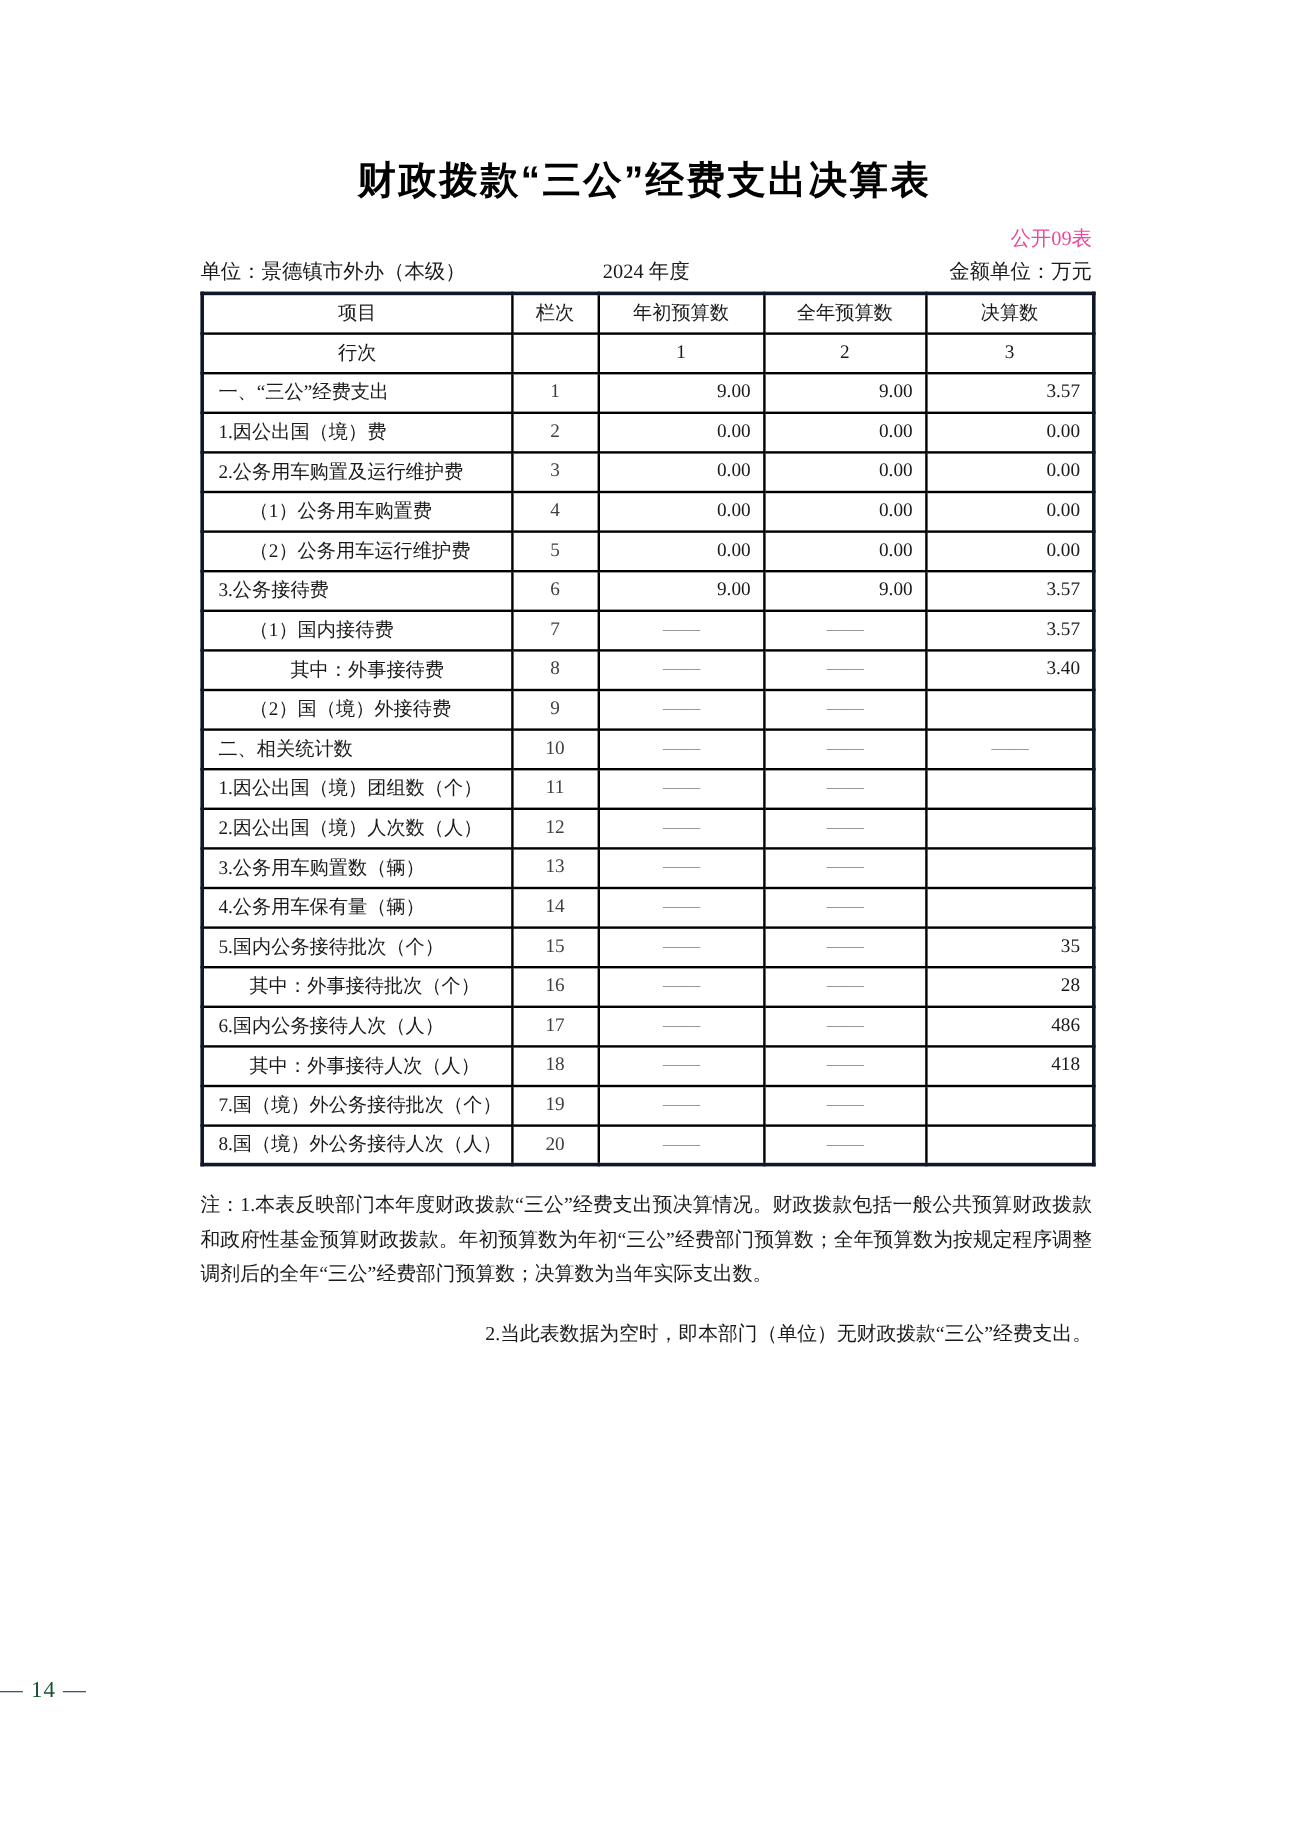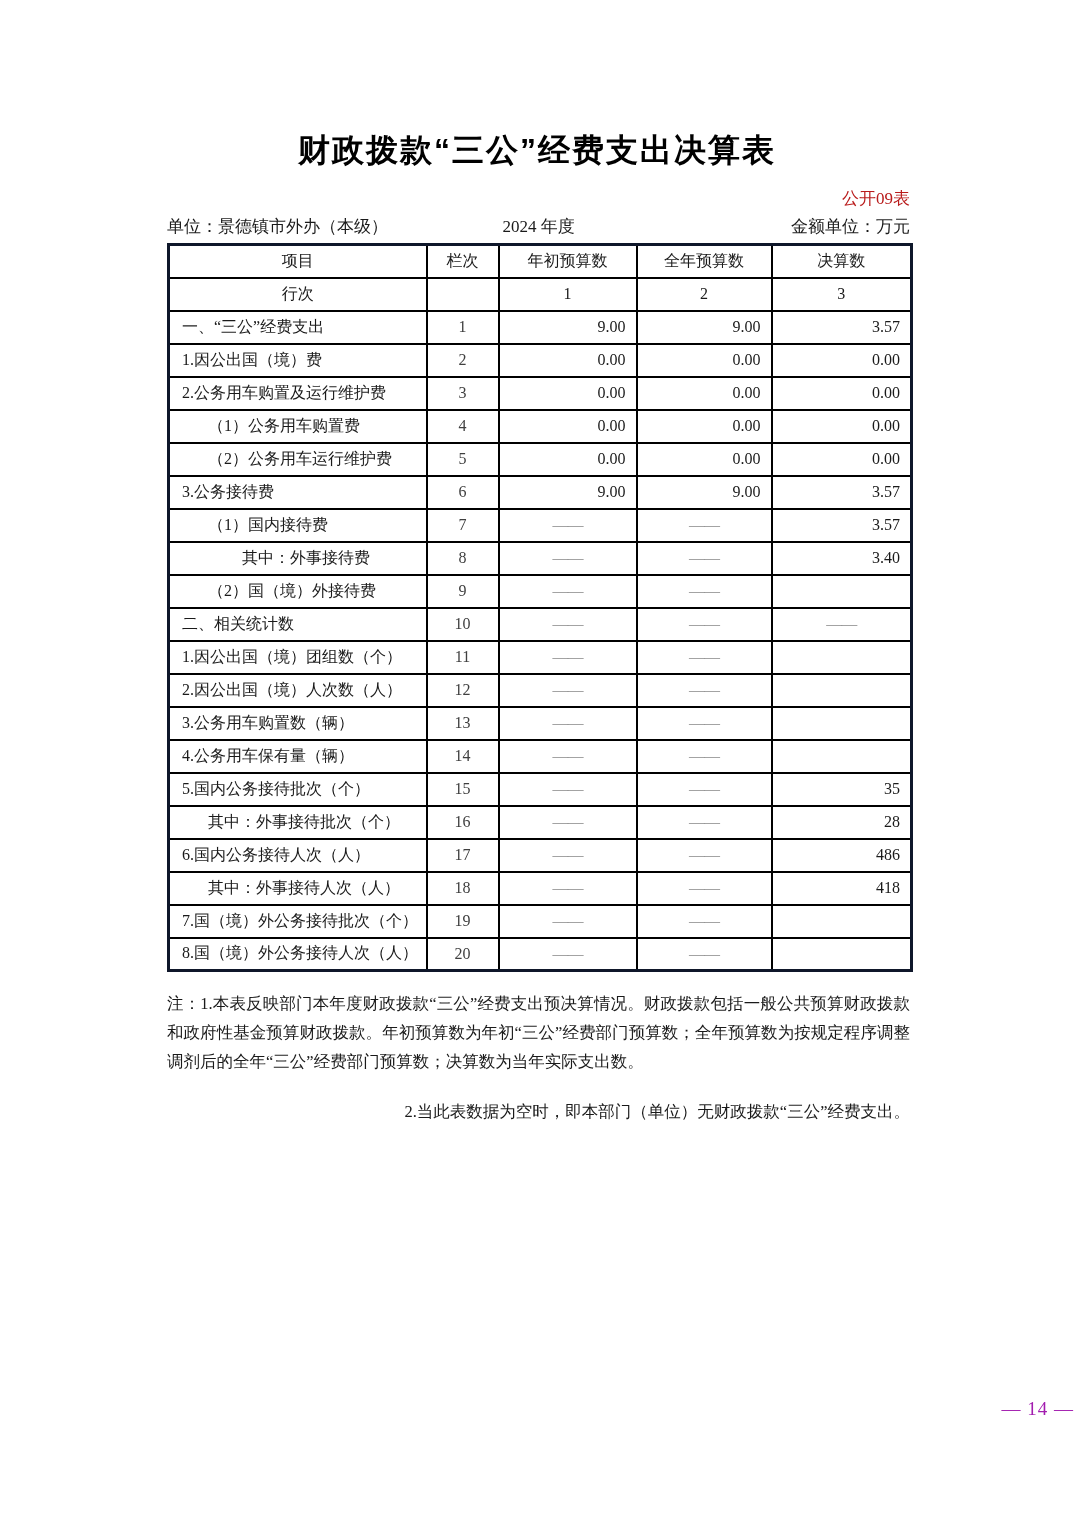--- a/index.html
+++ b/index.html
@@ -23,21 +23,21 @@
     color:#000000;
     line-height:40px;
   }
 
   .content { margin-left:167px; width:743px; }
 
   .table-code {
     margin-top:18px;
     text-align:right;
     font-size:17px;
-    color:#b91c1c;
+    color:#ec4899;
     line-height:22px;
   }
 
   .meta-row {
     display:grid;
     grid-template-columns:1fr auto 1fr;
     align-items:baseline;
     margin-top:4px;
     margin-bottom:3px;
     font-size:17px;
@@ -89,23 +89,23 @@
   .note-2 {
     margin-top:21px;
     text-indent:30px;
     text-align:right;
   }
 
   .page-footer {
     position:absolute;
     left:0; top:1398px;
     width:1074px;
-    text-align:right;
+    text-align:left;
     font-size:19px;
-    color:#a21caf;
+    color:#14532d;
     letter-spacing:1px;
   }
 </style>
 </head>
 <body>
 
 <div class="page">
 
   <div class="doc-title">财政拨款“三公”经费支出决算表</div>
 

